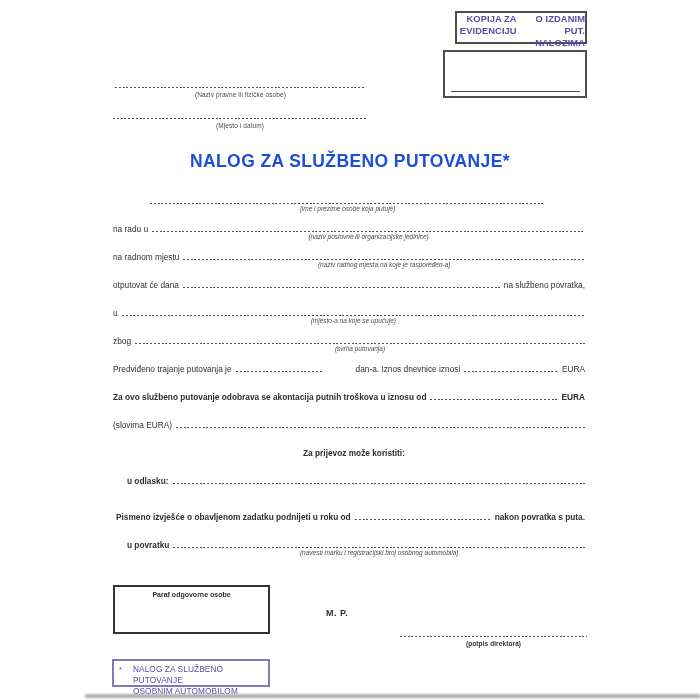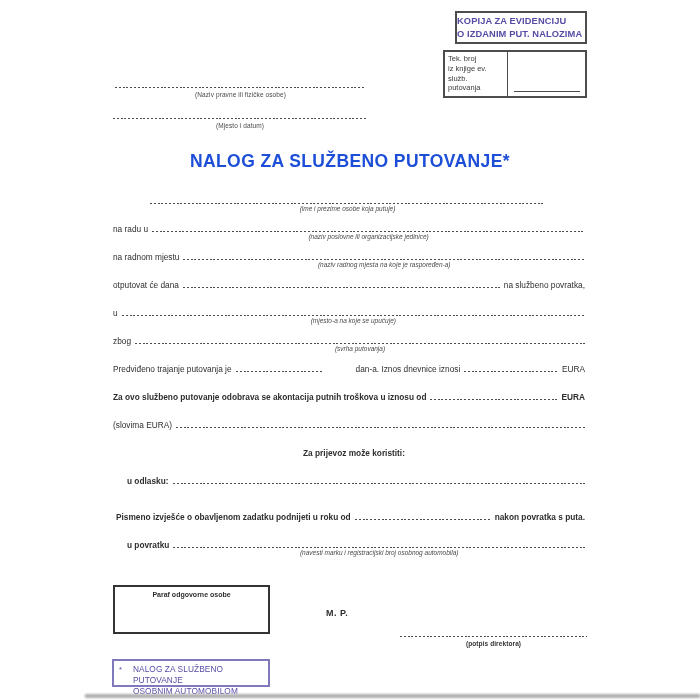--- a/index.html
+++ b/index.html
@@ -8,21 +8,21 @@
     font-family:"Liberation Sans", sans-serif;color:#2e2e2e;overflow:hidden;
   }
   .abs{position:absolute;}
 
   
   .dl{height:1.4px;background:repeating-linear-gradient(90deg,#4c4c4c 0 2px,transparent 2px 3.8px);}
 
   
   .copybox{
     left:455px;top:11px;width:128px;height:29px;border:2px solid #4d4d4d;
-    display:flex;flex-direction:column;justify-content:center;text-align:left;
+    display:flex;flex-direction:row;justify-content:center;text-align:right;
     font-size:9.3px;font-weight:700;color:#554ca5;line-height:1.3;letter-spacing:.1px;
   }
   .numbox{left:443px;top:50px;width:140px;height:44px;border:2px solid #4d4d4d;display:flex;}
   .numbox .nbl{width:56px;padding:2px 3px;font-size:7.5px;line-height:1.3;color:#3a3a3a;border-right:1.5px solid #4d4d4d;}
   .numbox .nbr{flex:1;position:relative;}
   .numbox .nbr .uline{position:absolute;left:6px;right:5px;bottom:4px;border-bottom:1.2px solid #4a4a4a;}
 
   
   .cap{font-size:6.5px;color:#4a4a4a;text-align:center;font-weight:400;letter-spacing:.1px;}
   .lh-line1{left:115px;top:87px;width:251px;}
@@ -66,26 +66,20 @@
 </style>
 </head>
 <body>
 
 <div class="abs copybox">
   <span>KOPIJA ZA EVIDENCIJU</span>
   <span>O IZDANIM PUT. NALOZIMA</span>
 </div>
 
 <div class="abs numbox">
-  <div class="nbl">
-    <div>Tek. broj</div>
-    <div>iz knjige ev.</div>
-    <div>služb.</div>
-    <div>putovanja</div>
-  </div>
   <div class="nbr">
     <div class="uline"></div>
   </div>
 </div>
 
 <div class="abs dl lh-line1"></div>
 <div class="abs cap lh-cap1">(Naziv pravne ili fizičke osobe)</div>
 <div class="abs dl lh-line2"></div>
 <div class="abs cap lh-cap2">(Mjesto i datum)</div>
 

